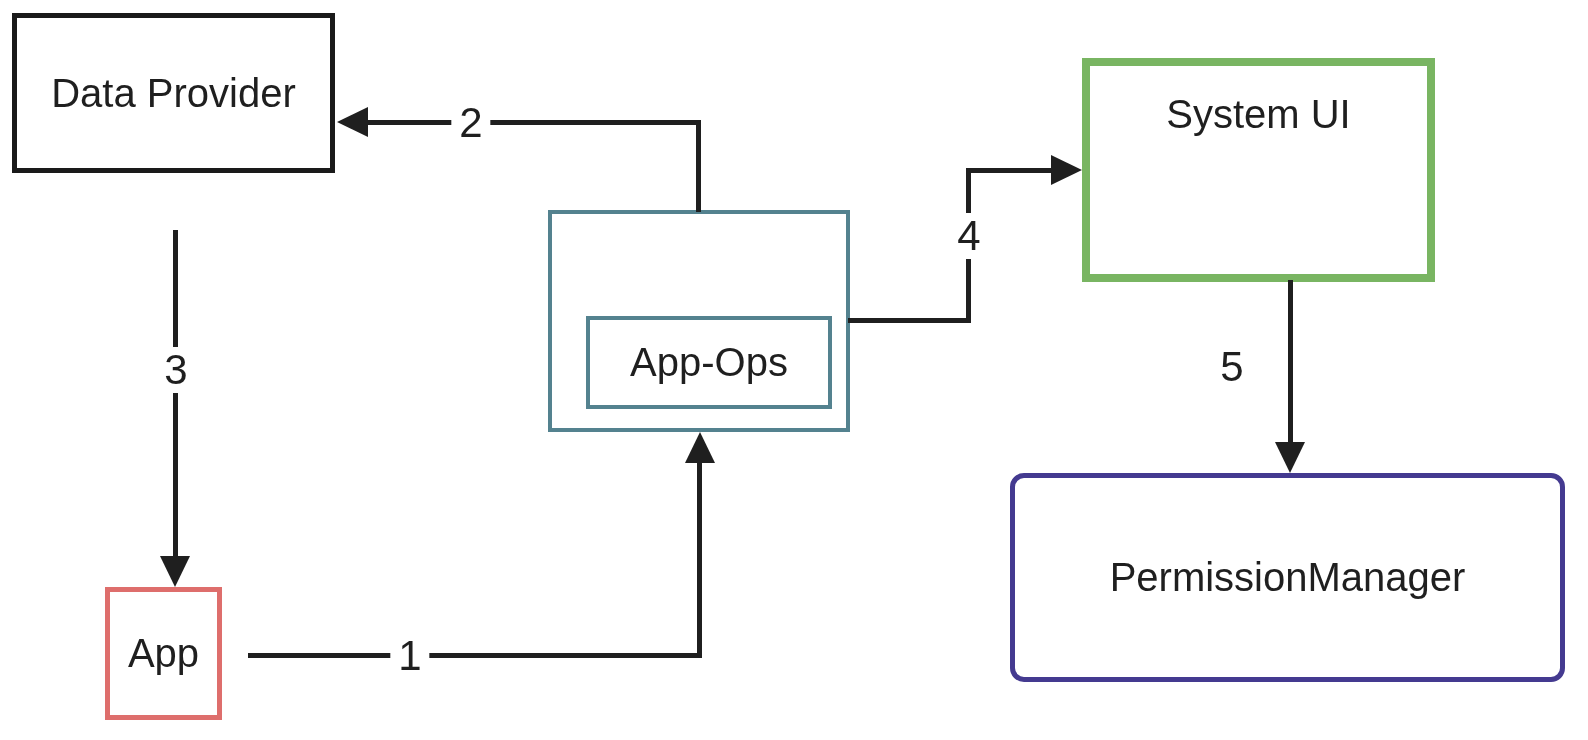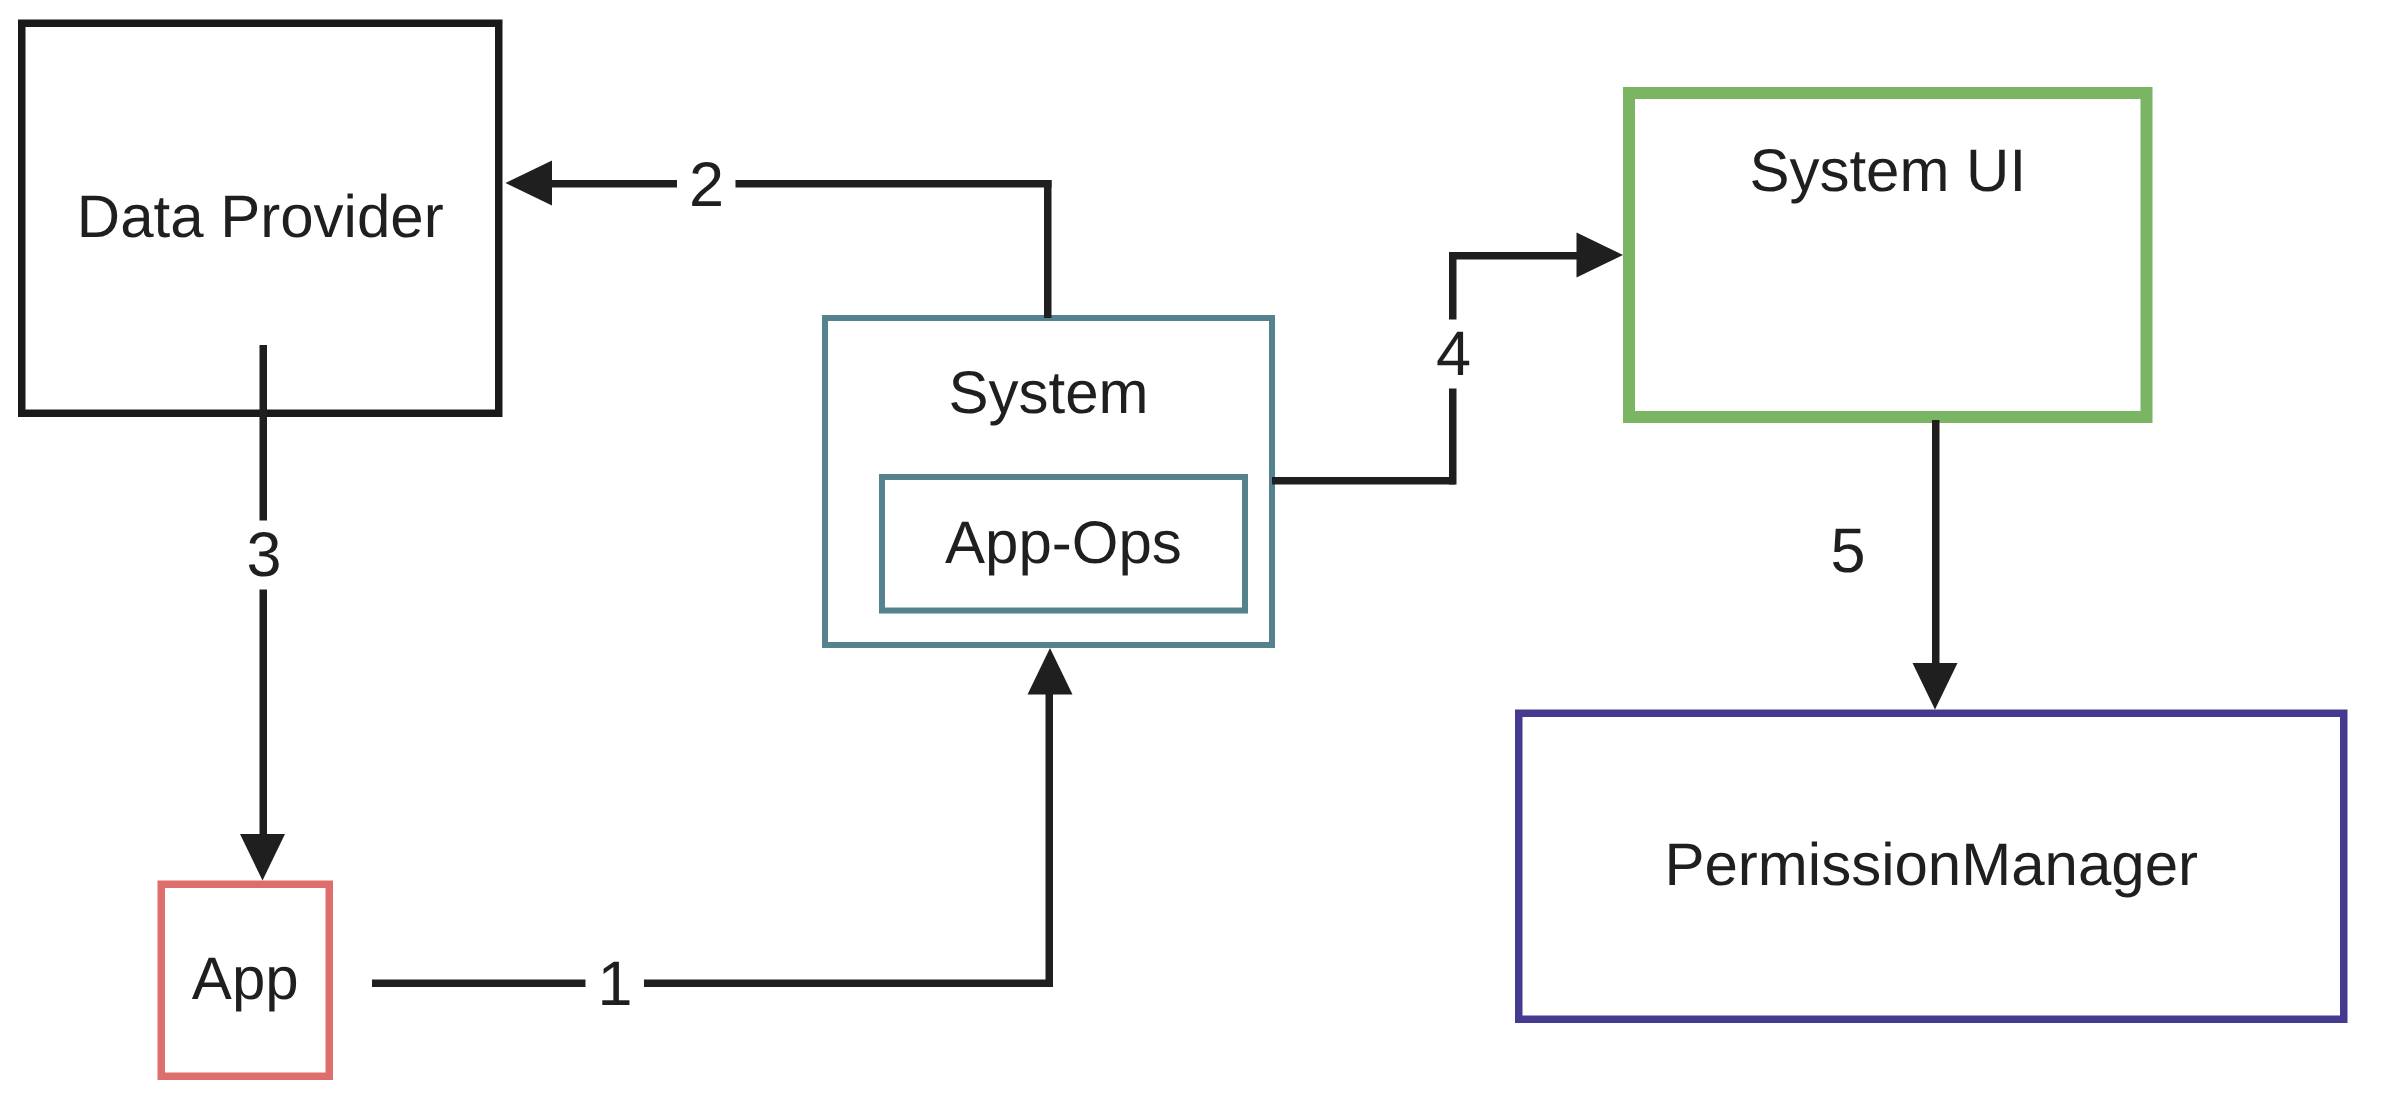--- a/index.html
+++ b/index.html
@@ -30,21 +30,21 @@
     white-space: nowrap;
   }
   .node-label.top {
     position: absolute;
     top: 26px;
     left: 0;
     width: 100%;
     text-align: center;
   }
   
-  .n-data-provider { left: 12px;   top: 13px;  width: 323px; height: 265px; border: 5px solid #1a1a1a; }
+  .n-data-provider { left: 12px;   top: 13px;  width: 323px; height: 160px; border: 5px solid #1a1a1a; }
   .n-system        { left: 548px;  top: 210px; width: 302px; height: 222px; border: 4px solid #54828f; }
   .n-app-ops       { position: absolute; left: 20px; top: 102px; width: 246px; height: 93px;  border: 4px solid #54828f; }
   .n-system-ui     { left: 1082px; top: 58px;  width: 353px; height: 224px; border: 8px solid #8b5cf6; text-decoration: underline; }
   .n-dialog        { position: absolute; left: 204px; top: 90px; width: 185px; height: 101px; border: 4px solid #79b562; }
   .n-app           { left: 105px;  top: 587px; width: 117px; height: 133px; border: 5px solid #de6e6c; }
   .n-permission    { left: 1010px; top: 473px; width: 555px; height: 209px; border: 5px solid #443a90; }
 
   
   .seg {
     position: absolute;
@@ -75,35 +75,34 @@
 </head>
 <body>
 
 <div class="diagram">
 
   <div class="node n-data-provider" style="border-color: rgb(26, 26, 26);">
     <span class="node-label">Data Provider</span>
   </div>
 
   <div class="node n-system" style="border-color: rgb(84, 130, 143);">
-    <span class="node-label top">System</span>
     <div class="node n-app-ops" style="border-color: rgb(84, 130, 143); margin-left: 14px;">
       <span class="node-label">App-Ops</span>
     </div>
   </div>
 
   <div class="node n-system-ui" style="border-color: rgb(121, 181, 98);">
     <span class="node-label top">System UI</span>
   </div>
 
   <div class="node n-app" style="border-color: rgb(222, 110, 108);">
     <span class="node-label">App</span>
   </div>
 
-  <div class="node n-permission" style="border-color: rgb(68, 58, 144);">
+  <div class="node n-permission" style="border-color: rgb(68, 58, 144); border-radius: 14px;">
     <span class="node-label">PermissionManager</span>
   </div>
 
   <div class="seg" style="left:248px; top:653px; width:454px; height:5px;"></div>
   <div class="seg" style="left:697px; top:458px; width:5px; height:200px;"></div>
   <div class="ah up" style="left:685px; top:432px;"></div>
   <span class="edge-label" style="left:410px; top:656px;">1</span>
 
   <div class="seg" style="left:696px; top:120px; width:5px; height:92px;"></div>
   <div class="seg" style="left:362px; top:120px; width:339px; height:5px;"></div>

